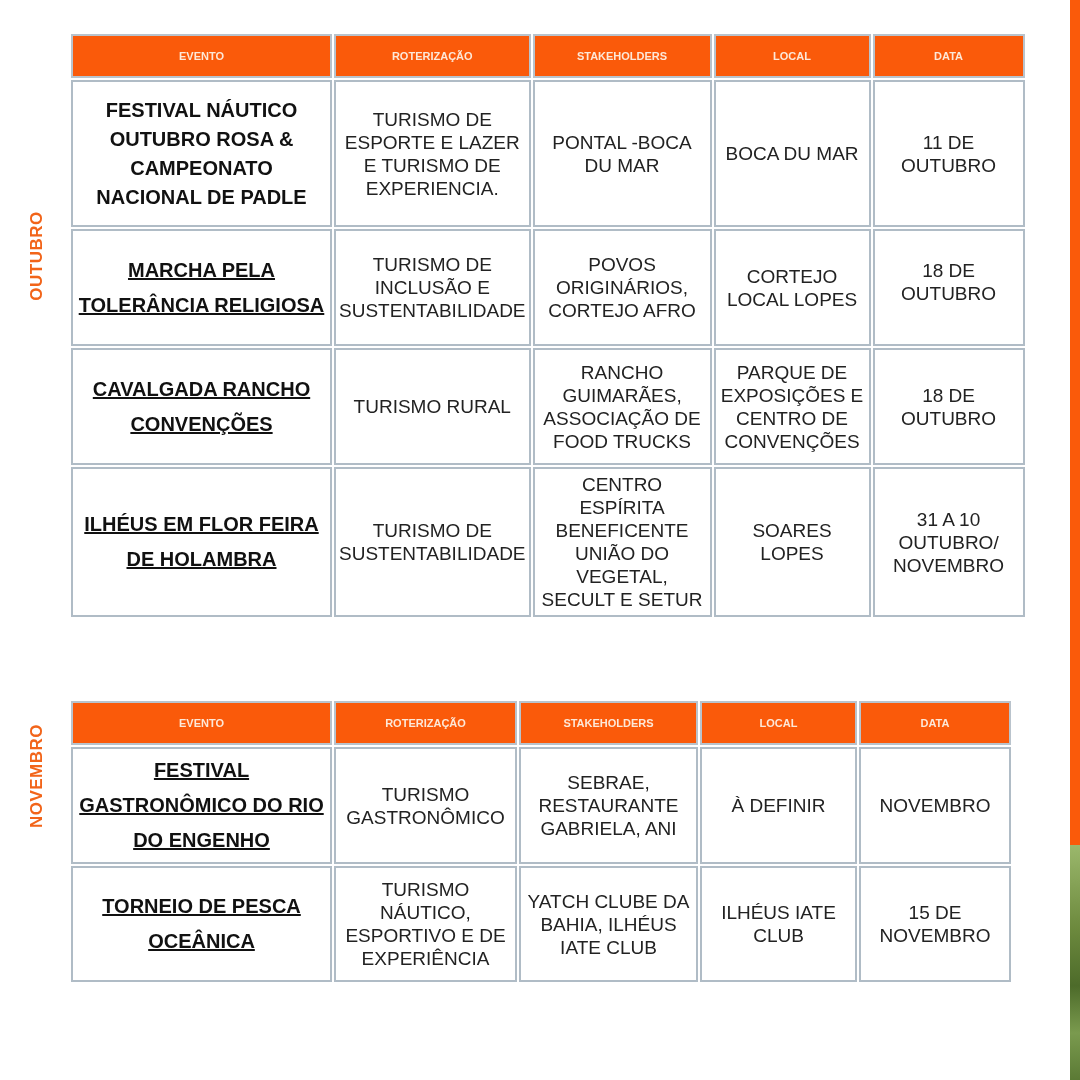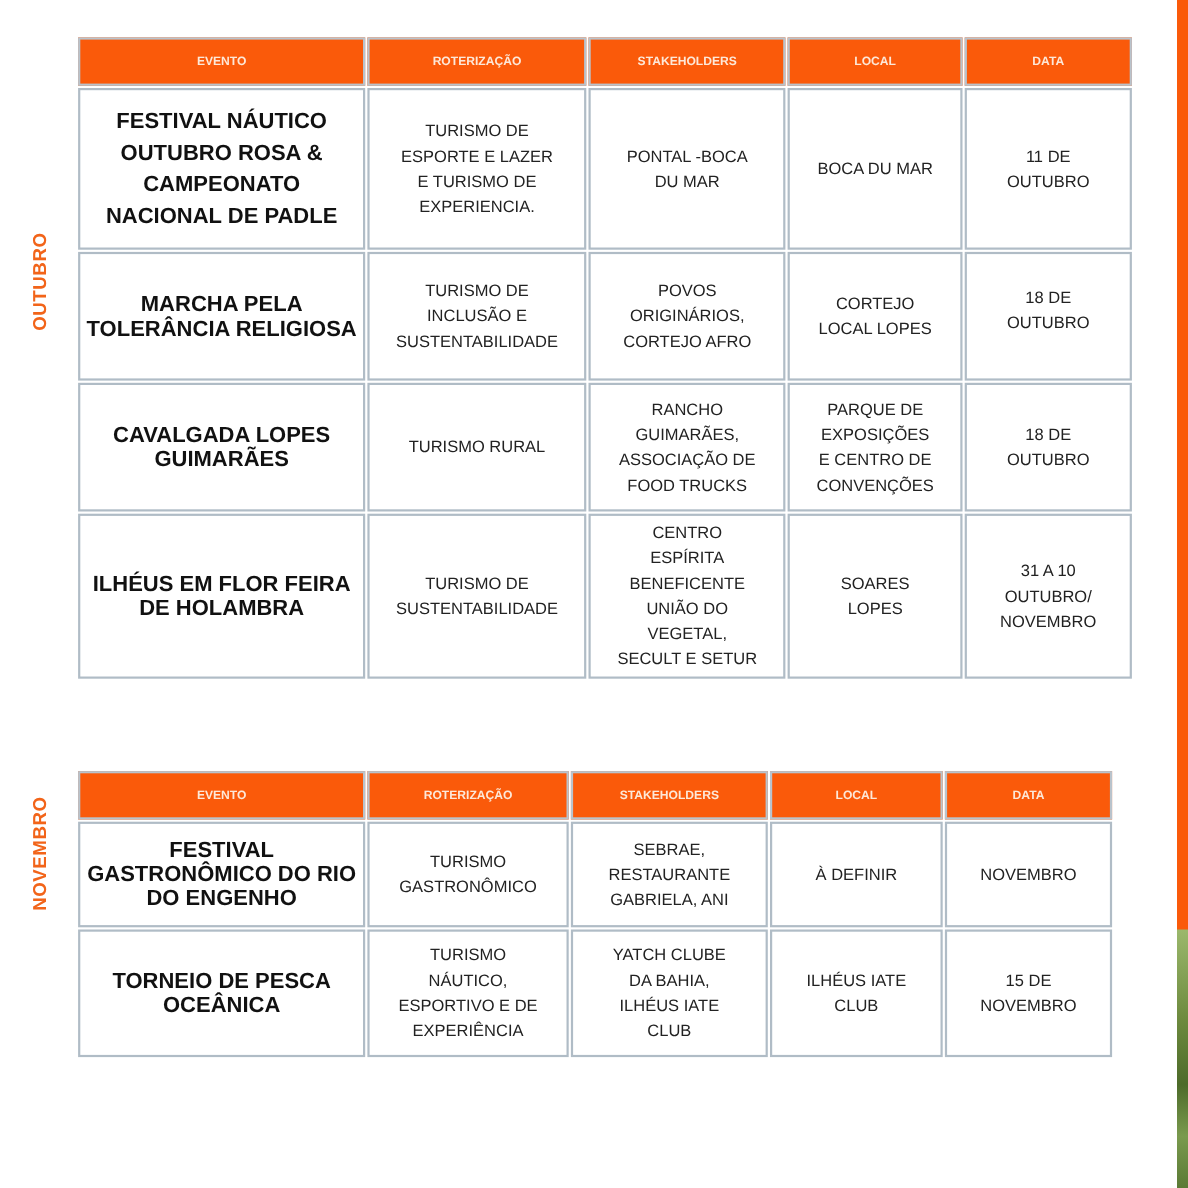--- a/index.html
+++ b/index.html
@@ -54,33 +54,33 @@
     text-align: center;
     border: 2px solid #b9c3cc;
     box-sizing: border-box;
   }
   td {
     background: #ffffff;
     border: 2px solid #b0bcc6;
     text-align: center;
     vertical-align: middle;
     color: #222222;
-    font-size: 15px;
+    font-size: 19px;
     line-height: 23px;
-    padding: 4px 24px;
+    padding: 4px 3px;
     box-sizing: border-box;
   }
   td.event {
     font-weight: bold;
     color: #111111;
     font-size: 20px;
     line-height: 29px;
     padding: 4px 2px;
   }
-  td.event.tight { line-height: 22px; }
+  td.event.tight { line-height: 35px; text-decoration: underline; }
 </style>
 </head>
 <body>
 
 <div class="right-strip"></div>
 <div class="right-photo"></div>
 
 <div class="month-label month-outubro">OUTUBRO</div>
 <div class="month-label month-novembro">NOVEMBRO</div>
 
@@ -110,21 +110,21 @@
       <td>11 DE OUTUBRO</td>
     </tr>
     <tr style="height:117px">
       <td class="event tight">MARCHA PELA TOLERÂNCIA RELIGIOSA</td>
       <td>TURISMO DE INCLUSÃO E SUSTENTABILIDADE</td>
       <td>POVOS ORIGINÁRIOS, CORTEJO AFRO</td>
       <td>CORTEJO LOCAL LOPES</td>
       <td style="vertical-align:top;padding-top:28px">18 DE OUTUBRO</td>
     </tr>
     <tr style="height:117px">
-      <td class="event tight">CAVALGADA LOPES GUIMARÃES</td>
+      <td class="event tight">CAVALGADA RANCHO CONVENÇÕES</td>
       <td>TURISMO RURAL</td>
       <td>RANCHO GUIMARÃES, ASSOCIAÇÃO DE FOOD TRUCKS</td>
       <td>PARQUE DE EXPOSIÇÕES E CENTRO DE CONVENÇÕES</td>
       <td>18 DE OUTUBRO</td>
     </tr>
     <tr style="height:116px">
       <td class="event tight">ILHÉUS EM FLOR FEIRA DE HOLAMBRA</td>
       <td>TURISMO DE SUSTENTABILIDADE</td>
       <td>CENTRO ESPÍRITA BENEFICENTE UNIÃO DO VEGETAL, SECULT E SETUR</td>
       <td>SOARES LOPES</td>

